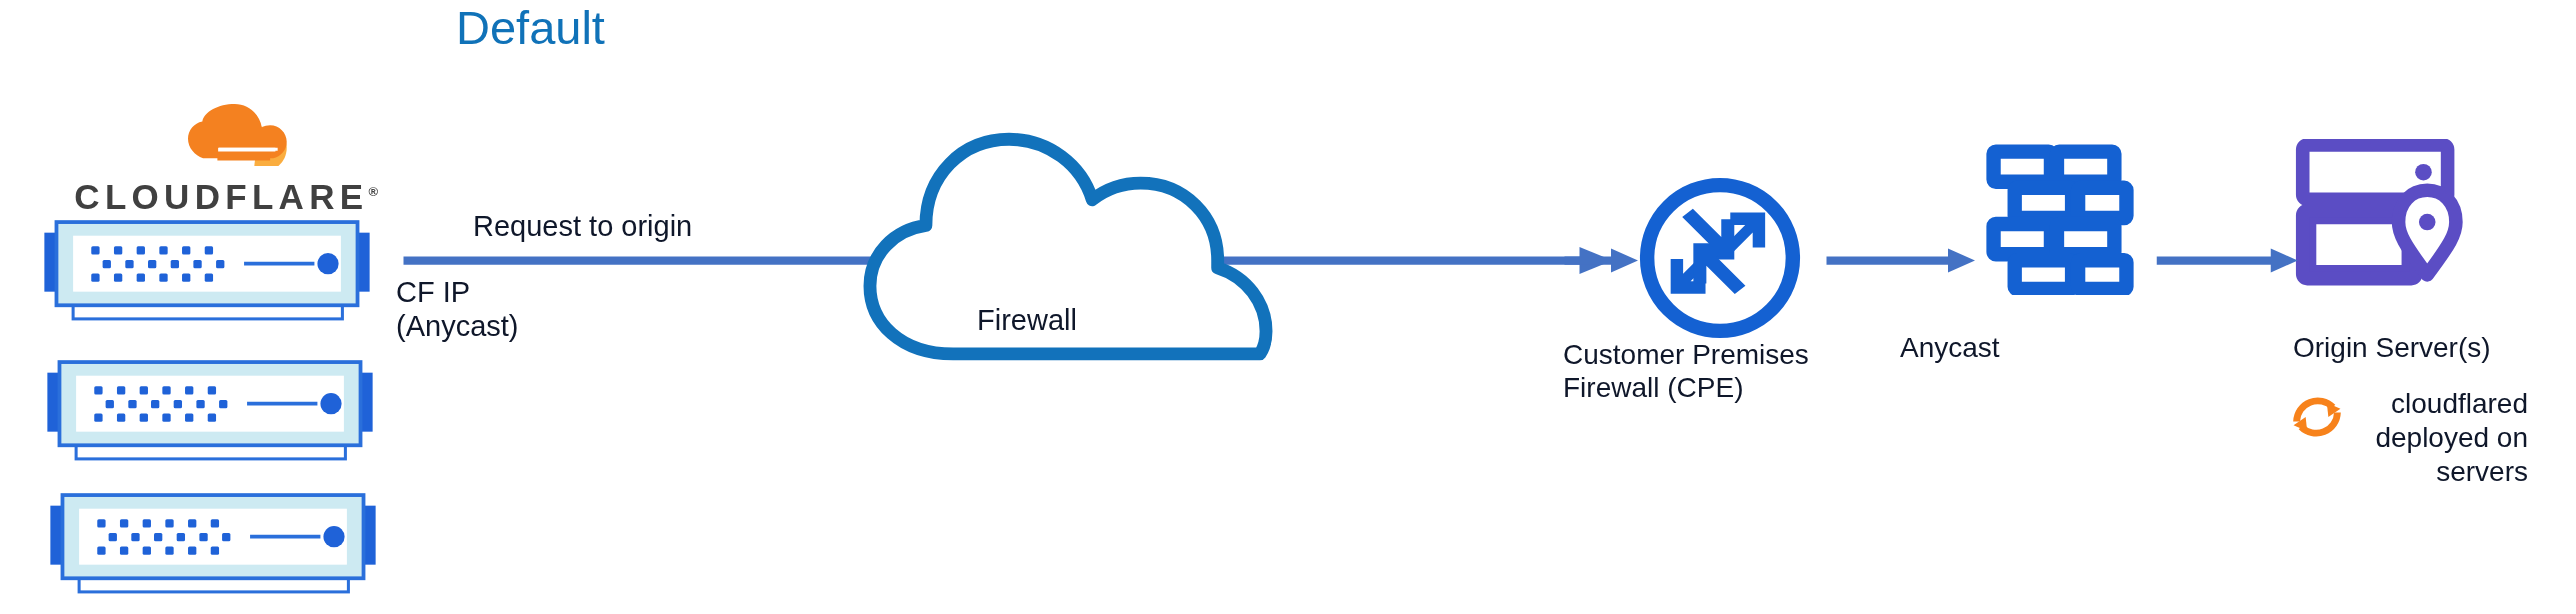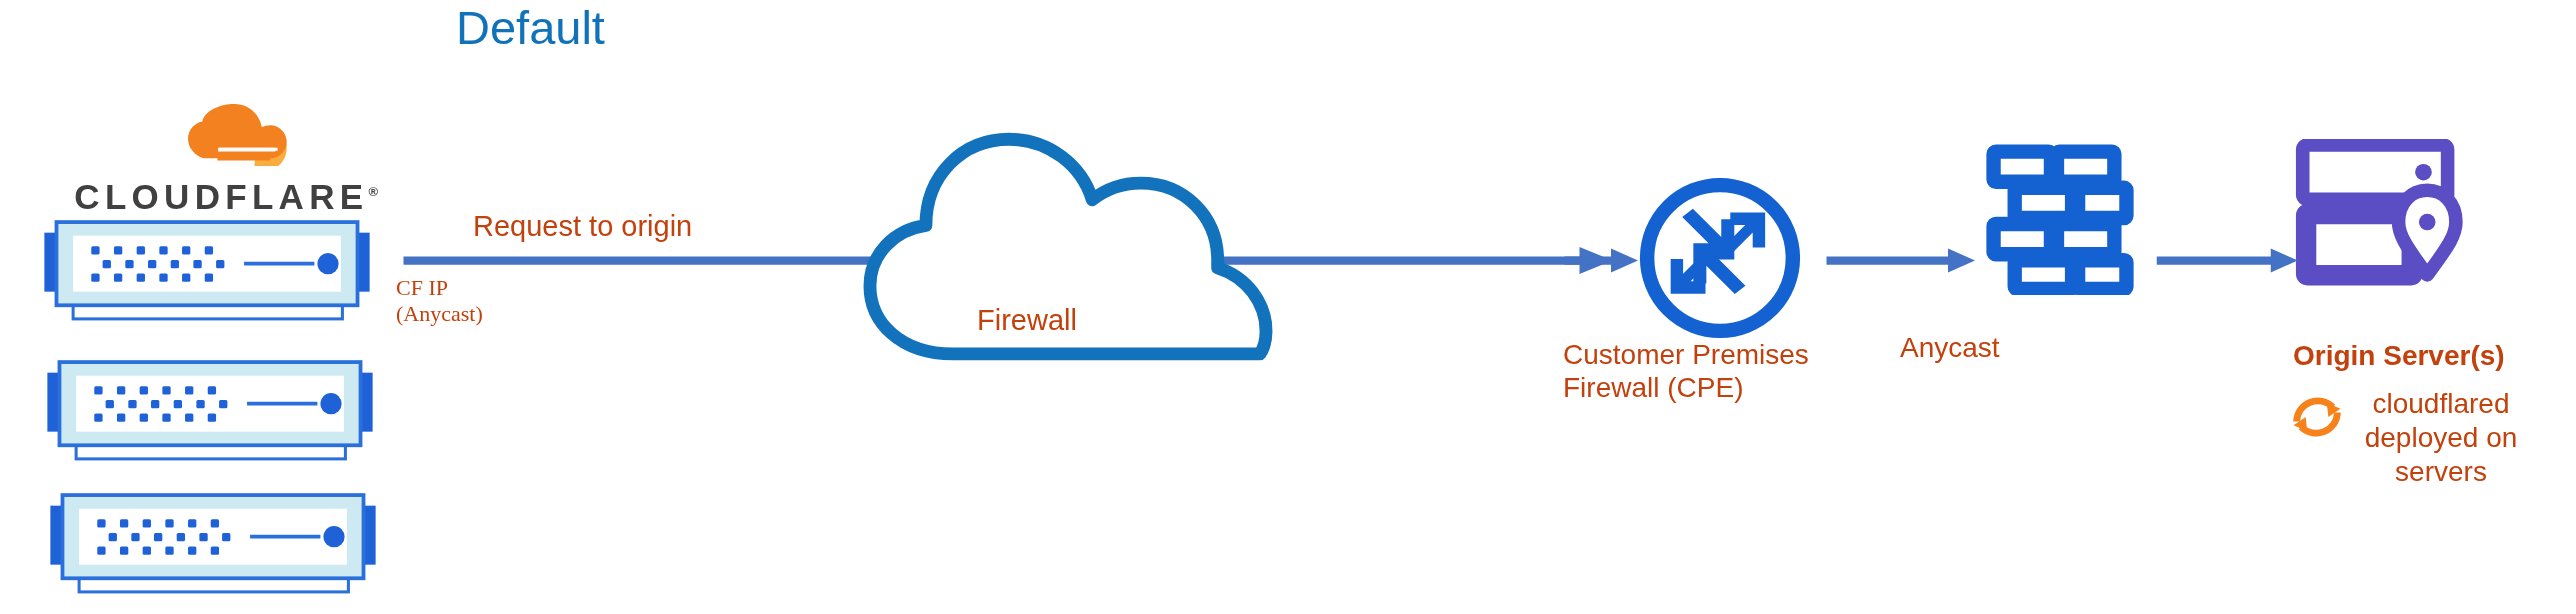--- a/index.html
+++ b/index.html
@@ -61,39 +61,39 @@
   
   .server { position: absolute; width: 338px; height: 118px; }
   .server svg { display: block; }
 
   
   .main-arrow { position: absolute; left: 390px; top: 244px; }
   .arrow-seg { position: absolute; }
 
   .lbl {
     position: absolute;
-    color: #c2410c;
+    color: #0f172a;
     font-size: 28px;
     line-height: 1.18;
     white-space: pre;
   }
   .lbl-center { }
 
   .request-label { left: 465px; top: 209px; font-size: 29px; }
-  .cfip-label    { left: 388px; top: 275px; font-size: 22px; font-family: Liberation Serif, serif; }
+  .cfip-label    { left: 388px; top: 275px; font-size: 29px; }
   .internet-label{ left: 969px; top: 303px; font-size: 29px; }
 
   .cpe-label      { left: 1555px; top: 338px; width: 318px; }
   .firewall-label { left: 1892px; top: 331px; width: 318px; }
-  .origin-label   { left: 2285px; top: 339px; width: 272px; font-weight: bold; }
+  .origin-label   { left: 2285px; top: 331px; width: 272px; }
   .cloudflared-label {
     left: 2346px; top: 387px; width: 174px;
     font-size: 28px; line-height: 1.22;
     white-space: normal;
-    text-align: center;
+    text-align: right;
   }
 
   
   .internet-cloud { position: absolute; left: 848px; top: 106px; }
   .cpe-icon       { position: absolute; left: 1627px; top: 173px; }
   .firewall-icon  { position: absolute; left: 1978px; top: 144px; }
   .origin-icon    { position: absolute; left: 2287px; top: 139px; }
   .cloudflared-icon { position: absolute; left: 2278px; top: 386px; }
 </style>
 </head>

